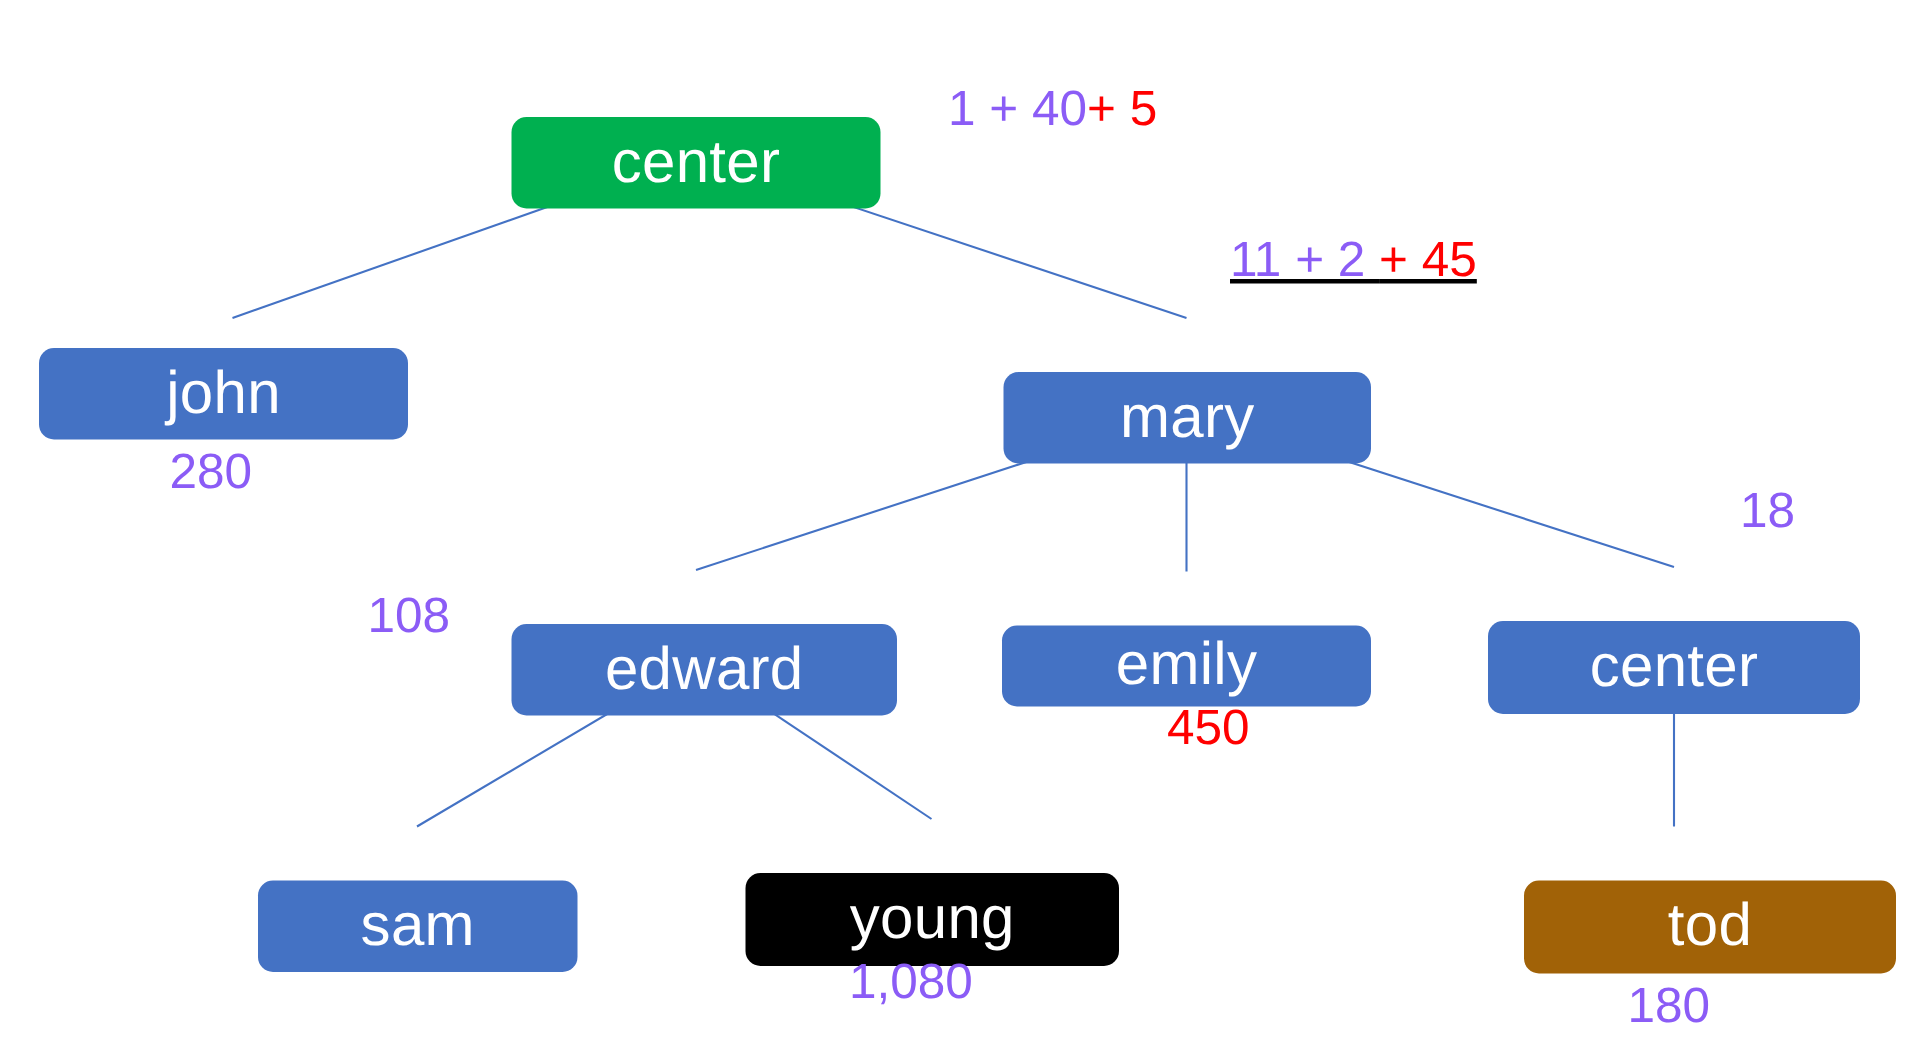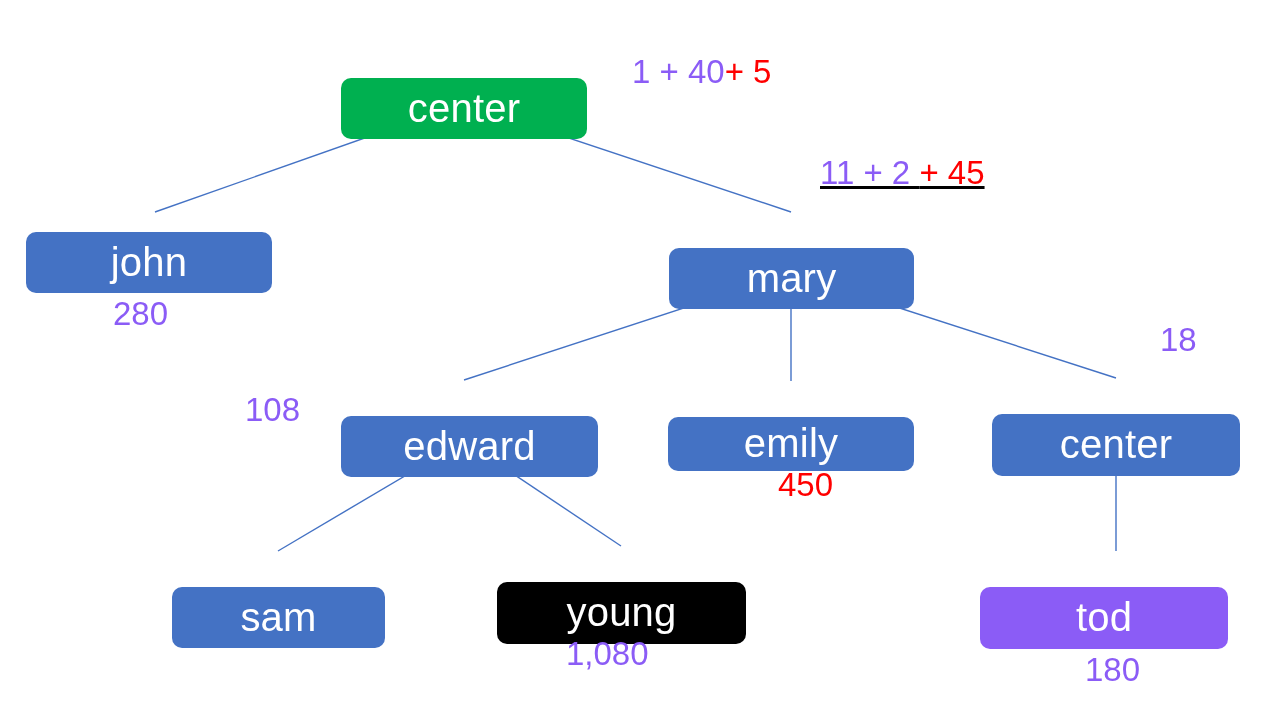--- a/index.html
+++ b/index.html
@@ -89,21 +89,21 @@
       </div>
       <div class="node" style="left: 992px; top: 378px; width: 248px; height: 62px; background: rgb(68, 114, 196);">
         <span class="node-label">center</span>
       </div>
       <div class="node" style="left: 172px; top: 551px; width: 213px; height: 61px; background: rgb(68, 114, 196); align-items: center;">
         <span class="node-label">sam</span>
       </div>
       <div class="node" style="left: 497px; top: 546px; width: 249px; height: 62px; background: #000000;">
         <span class="node-label">young</span>
       </div>
-      <div class="node" style="left: 980px; top: 551px; width: 248px; height: 62px; background: #8b5cf6;">
+      <div class="node" style="left: 1016px; top: 551px; width: 248px; height: 62px; background: #a16207;">
         <span class="node-label">tod</span>
       </div>
     </div>
   <div id="annots-layer">
       <div class="annot" style="left: 632px; top: 55px;"><span class="blk">1 + 40</span><span class="red">+ 5</span></div>
       <div class="annot" style="left: 820px; top: 156px; text-decoration: underline;"><span class="blk">11  + 2 </span><span class="red"> + 45</span></div>
       <div class="annot" style="left: 113px; top: 297px;"><span class="blk">280</span></div>
       <div class="annot" style="left: 1160px; top: 323px;"><span class="blk">18</span></div>
       <div class="annot" style="left: 245px; top: 393px;"><span class="blk">108</span></div>
       <div class="annot" style="left: 758px; top: 468px; margin-left: 20px;"><span class="red">450</span></div>

